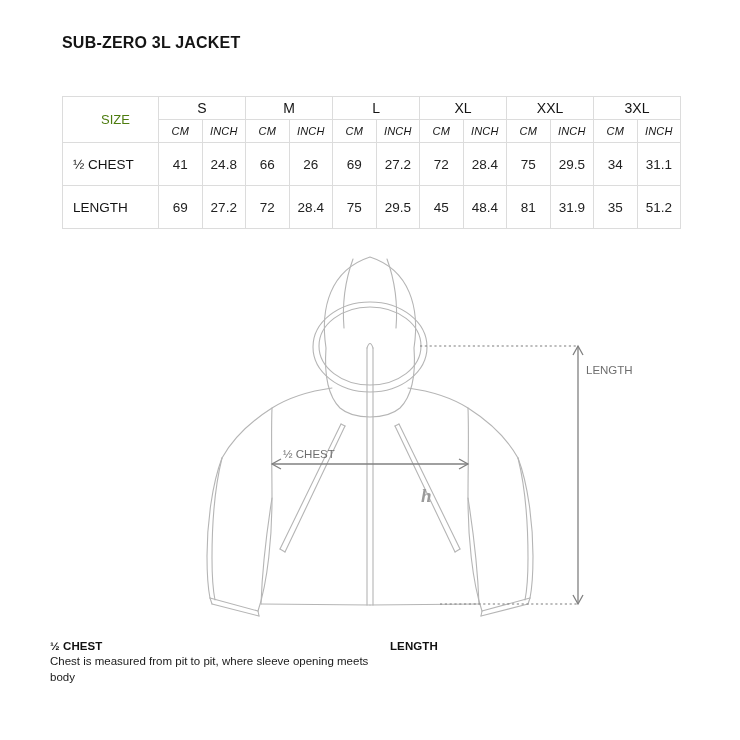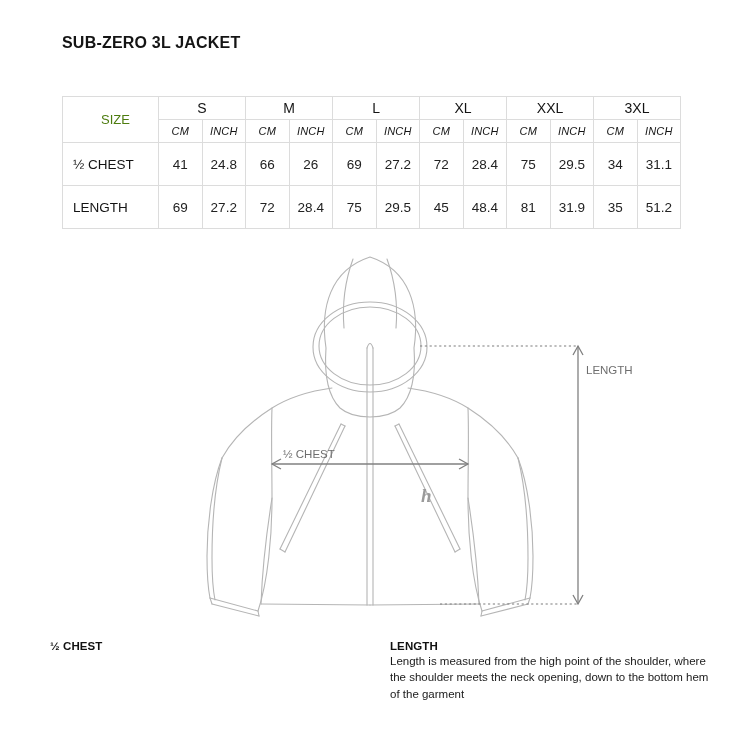--- a/index.html
+++ b/index.html
@@ -301,18 +301,18 @@
       <polyline points="573,119 578,110 583,119"></polyline>
       <polyline points="573,359 578,368 583,359"></polyline>
     </g>
     <text x="586" y="138" font-family="Liberation Sans, sans-serif" font-size="11.5" fill="#6e6e6e">LENGTH</text>
   </svg>
 </div>
 
 <div class="footnotes">
   <div class="note">
     <p class="note-title">½ CHEST</p>
+    <p class="note-body">Chest is measured from pit to pit, where sleeve opening meets body</p>
   </div>
   <div class="note">
     <p class="note-title">LENGTH</p>
-    <p class="note-body">Length is measured from the high point of the shoulder, where the shoulder meets the neck opening, down to the bottom hem of the garment</p>
   </div>
 </div>
 
 </body></html>

